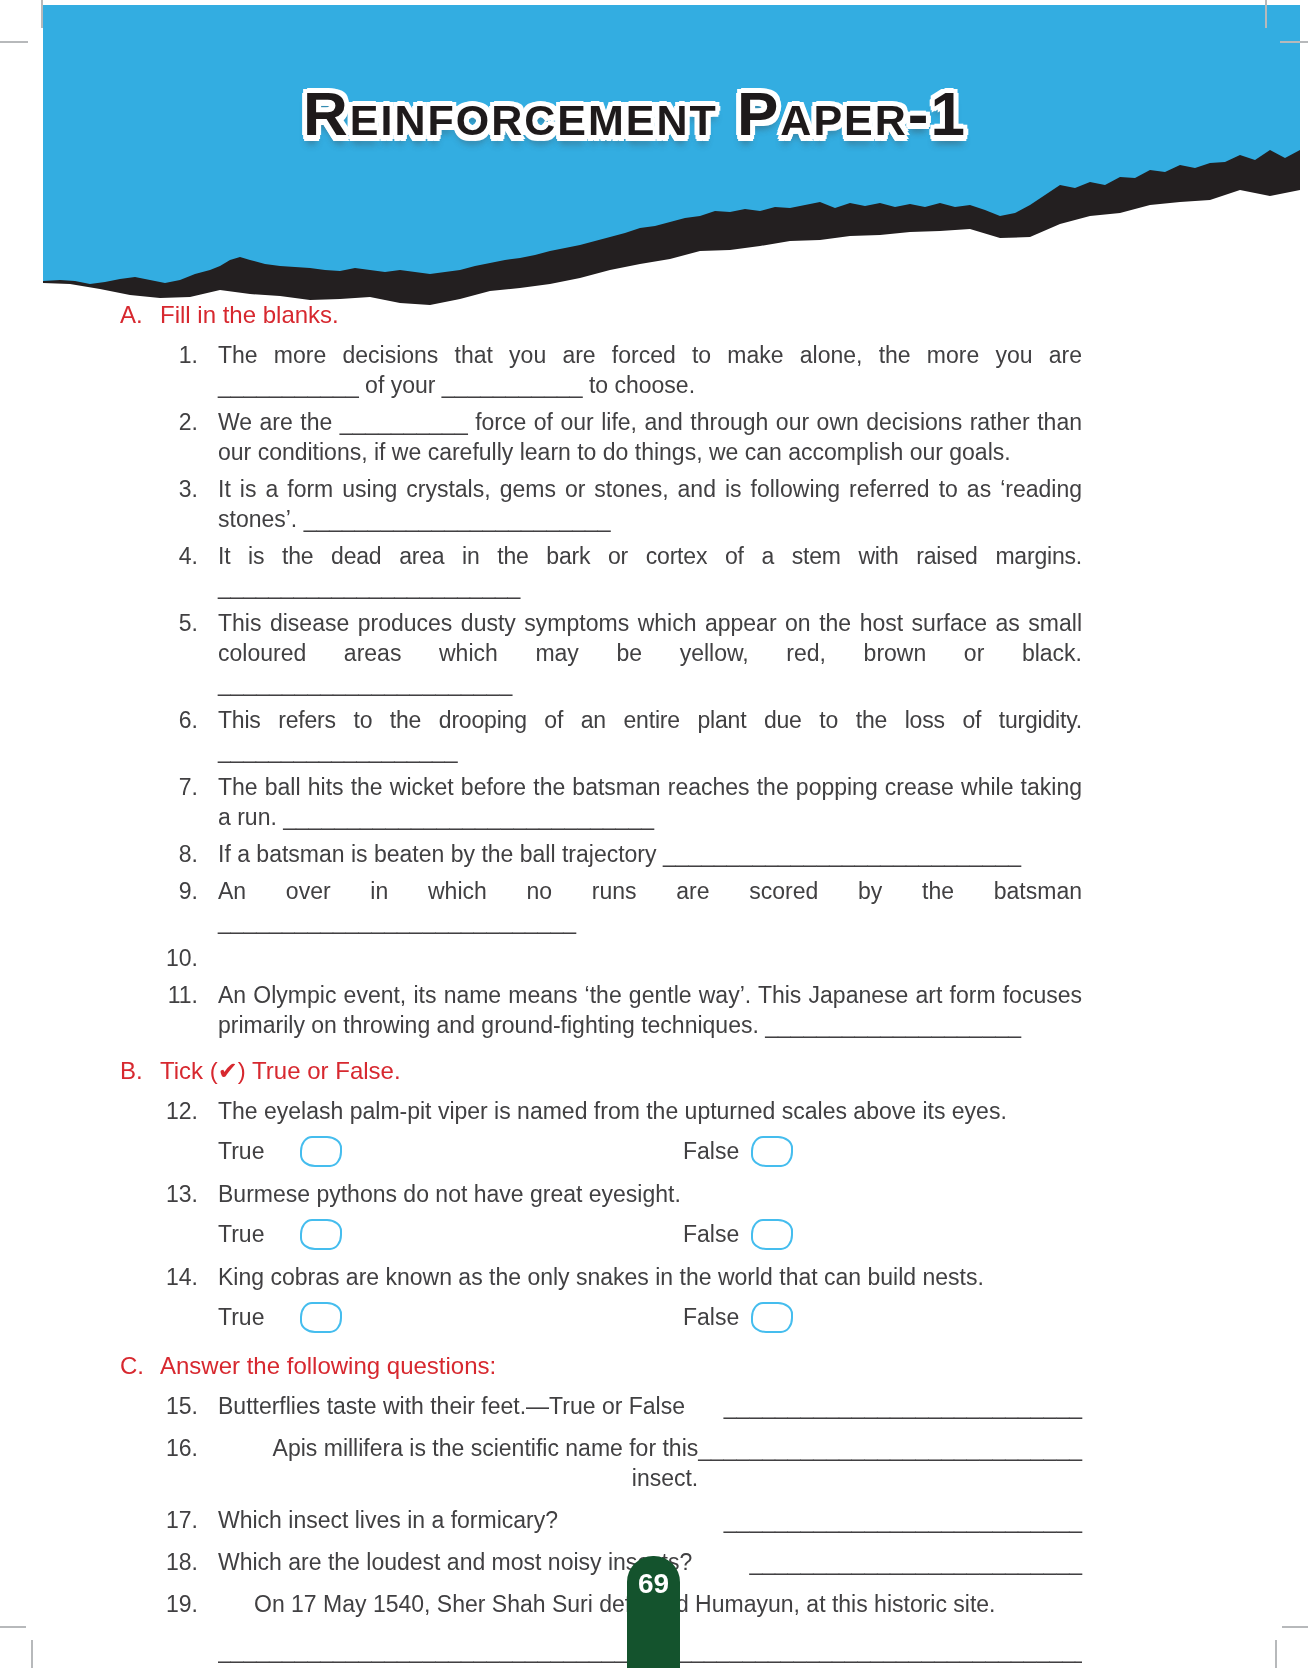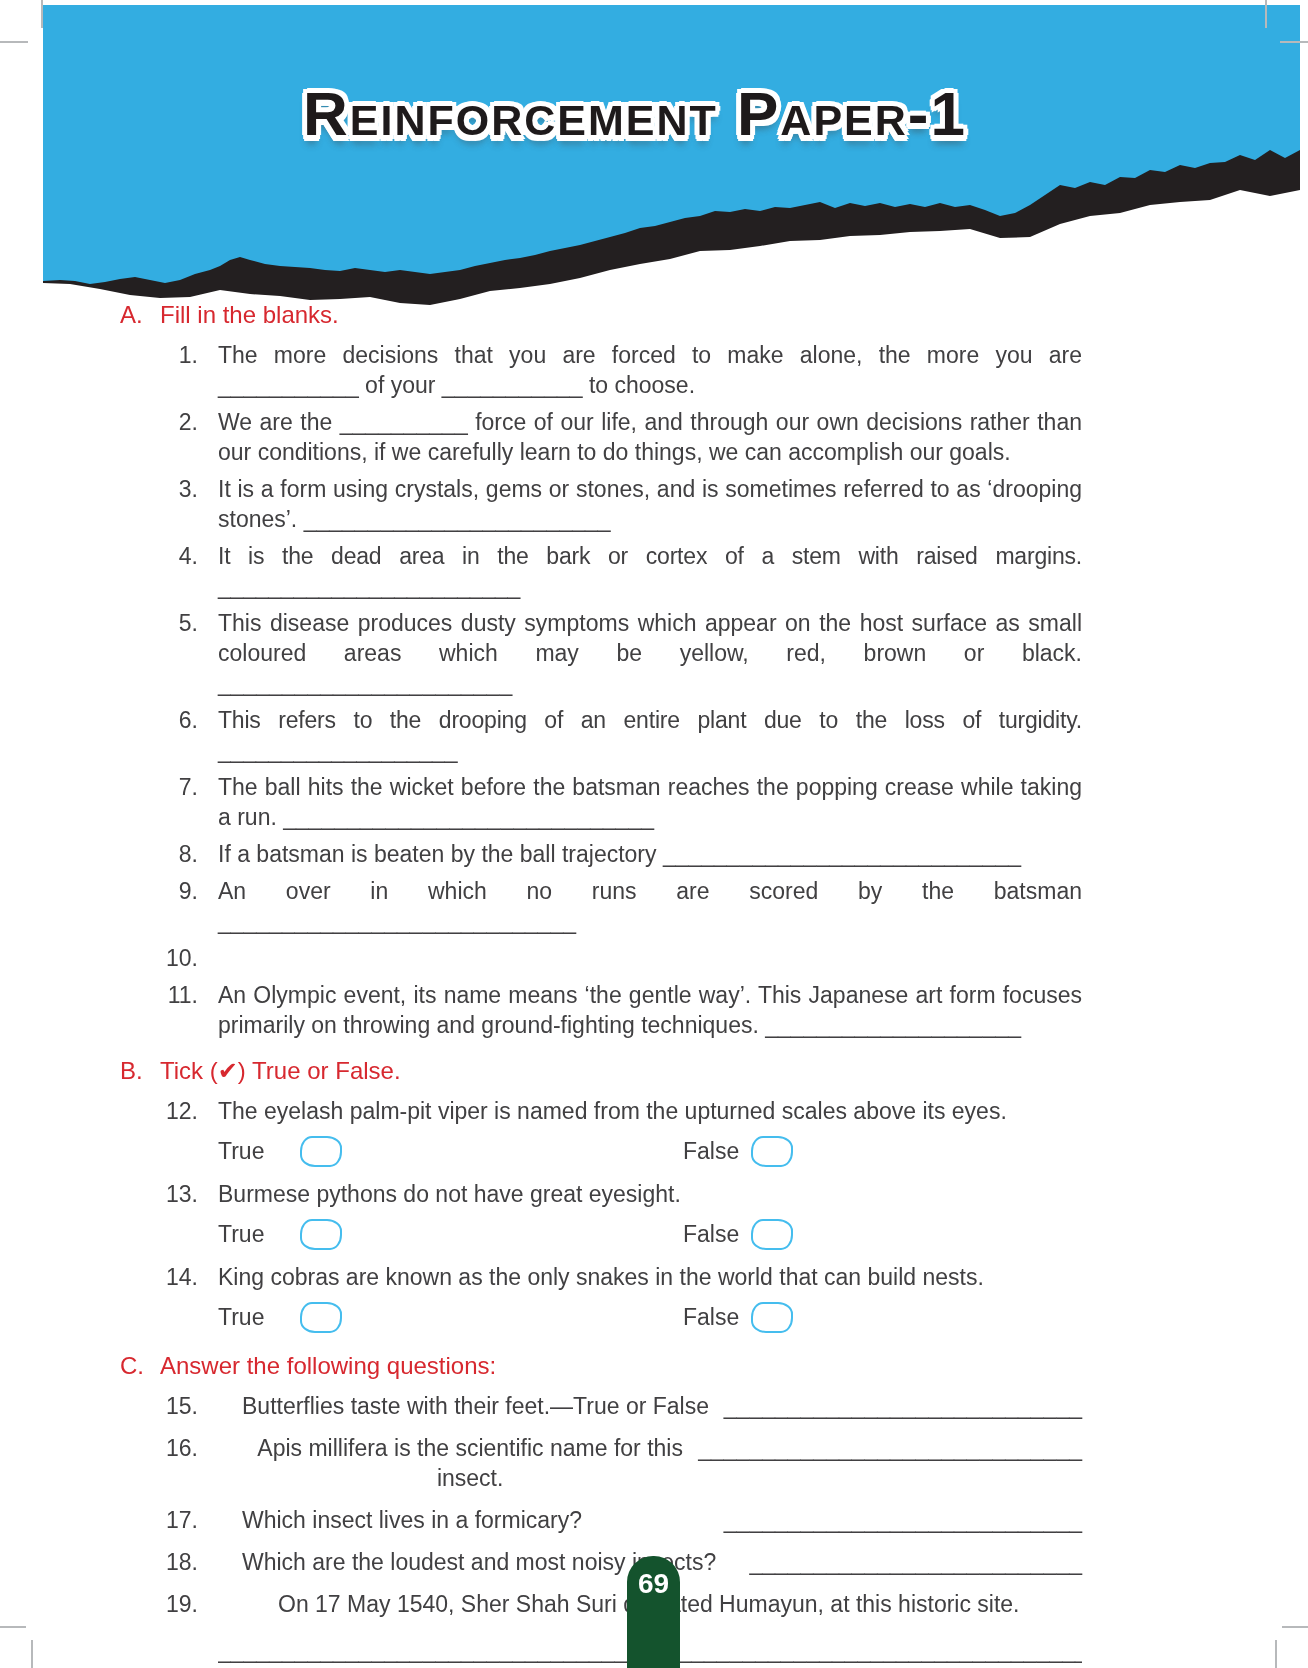--- a/index.html
+++ b/index.html
@@ -33,21 +33,21 @@
   .qtext.tight{word-spacing:-5px;letter-spacing:-0.2px;}
   .tf{display:flex;align-items:center;margin:2px 0 10px 98px;font-size:23px;height:36px;}
   .tf-label-true{flex:0 0 82px;}
   .tf-label-false{flex:0 0 68px;margin-left:341px;}
   .tickbox{
     width:42px;height:31px;flex:0 0 42px;background:#fff;
     border:2px solid #45bdee;box-sizing:border-box;
     border-radius:12px 15px 12px 15px / 15px 12px 15px 12px;
   }
   .c-item{display:flex;margin-bottom:12px;font-size:23px;line-height:30px;}
-  .c-item .qtext{text-align:center;flex:1;display:flex;margin-left:24px;}
+  .c-item .qtext{text-align:right;flex:1;display:flex;}
   .c-blank{margin-left:auto;white-space:nowrap;}
   .blank-line{
     margin:16px 0 12px 98px;font-size:23px;line-height:30px;
     white-space:nowrap;overflow:hidden;max-width:864px;
   }
   
   .page-tab{
     position:absolute;left:627px;top:1556px;width:53px;height:112px;
     background:#14532d;border-radius:26px 26px 0 0;text-align:center;
   }
@@ -108,21 +108,21 @@
     <div class="item">
       <span class="num">1.</span>
       <span class="qtext">The more decisions that you are forced to make alone, the more you are ___________ of your ___________ to choose.</span>
     </div>
     <div class="item">
       <span class="num">2.</span>
       <span class="qtext">We are the __________ force of our life, and through our own decisions rather than our conditions, if we carefully learn to do things, we can accomplish our goals.</span>
     </div>
     <div class="item">
       <span class="num">3.</span>
-      <span class="qtext">It is a form using crystals, gems or stones, and is sometimes referred to as ‘drooping stones’. ________________________</span>
+      <span class="qtext">It is a form using crystals, gems or stones, and is following referred to as ‘reading stones’. ________________________</span>
     </div>
     <div class="item">
       <span class="num">4.</span>
       <span class="qtext tight">It is the dead area in the bark or cortex of a stem with raised margins. ________________________</span>
     </div>
     <div class="item">
       <span class="num">5.</span>
       <span class="qtext">This disease produces dusty symptoms which appear on the host surface as small coloured areas which may be yellow, red, brown or black. _______________________</span>
     </div>
     <div class="item">

